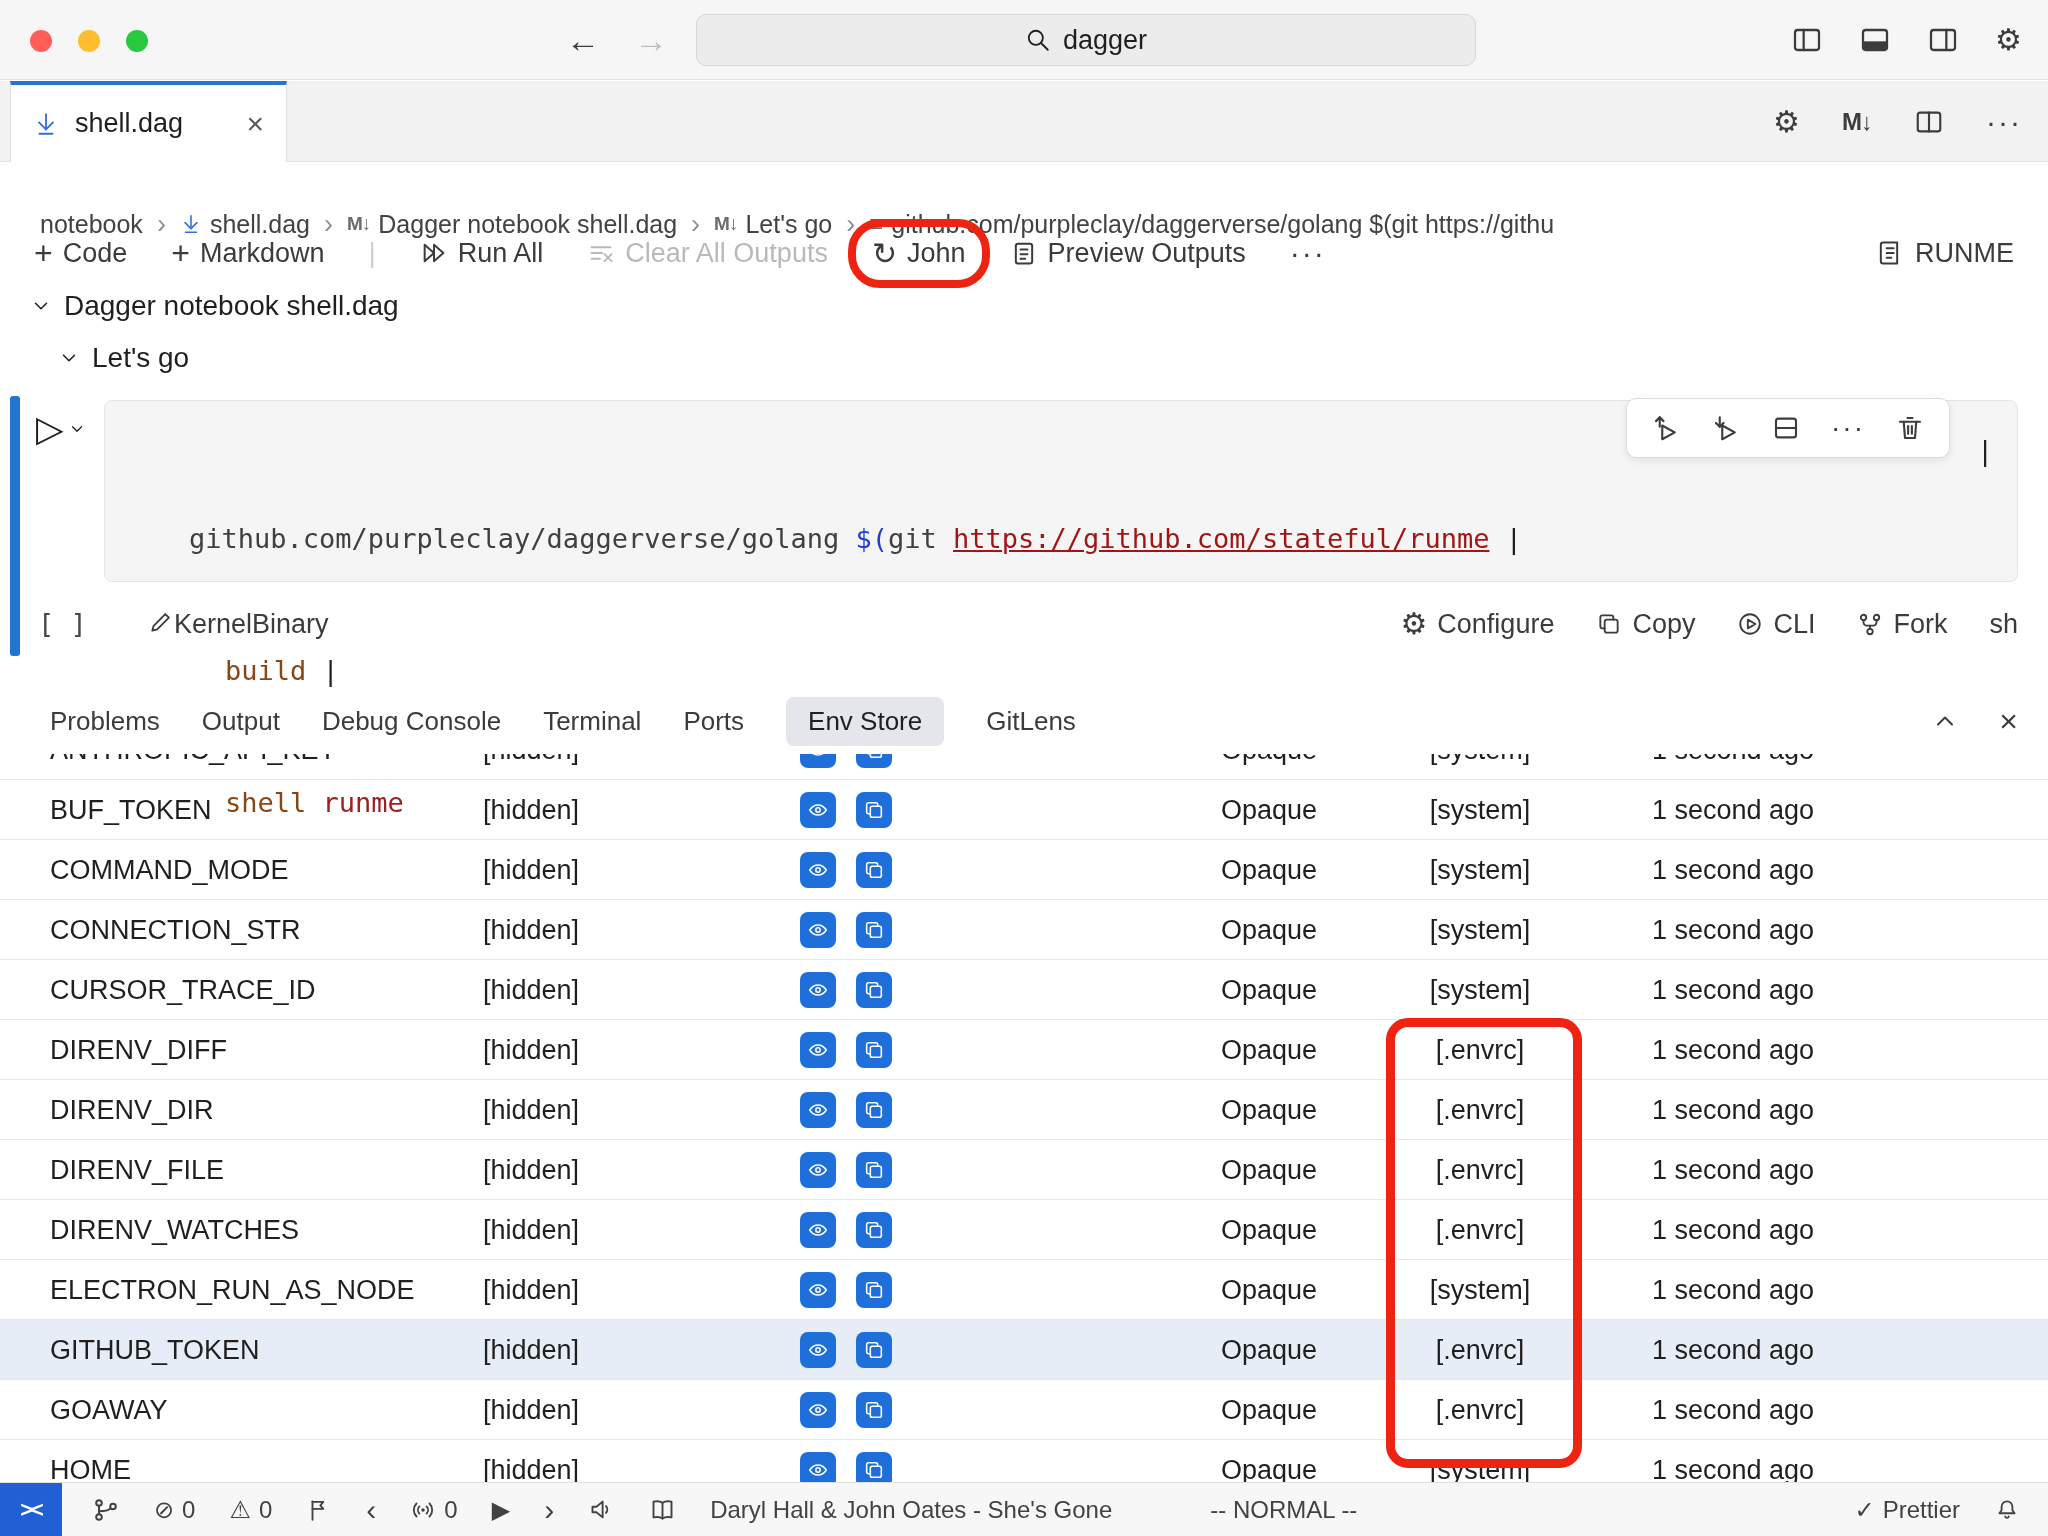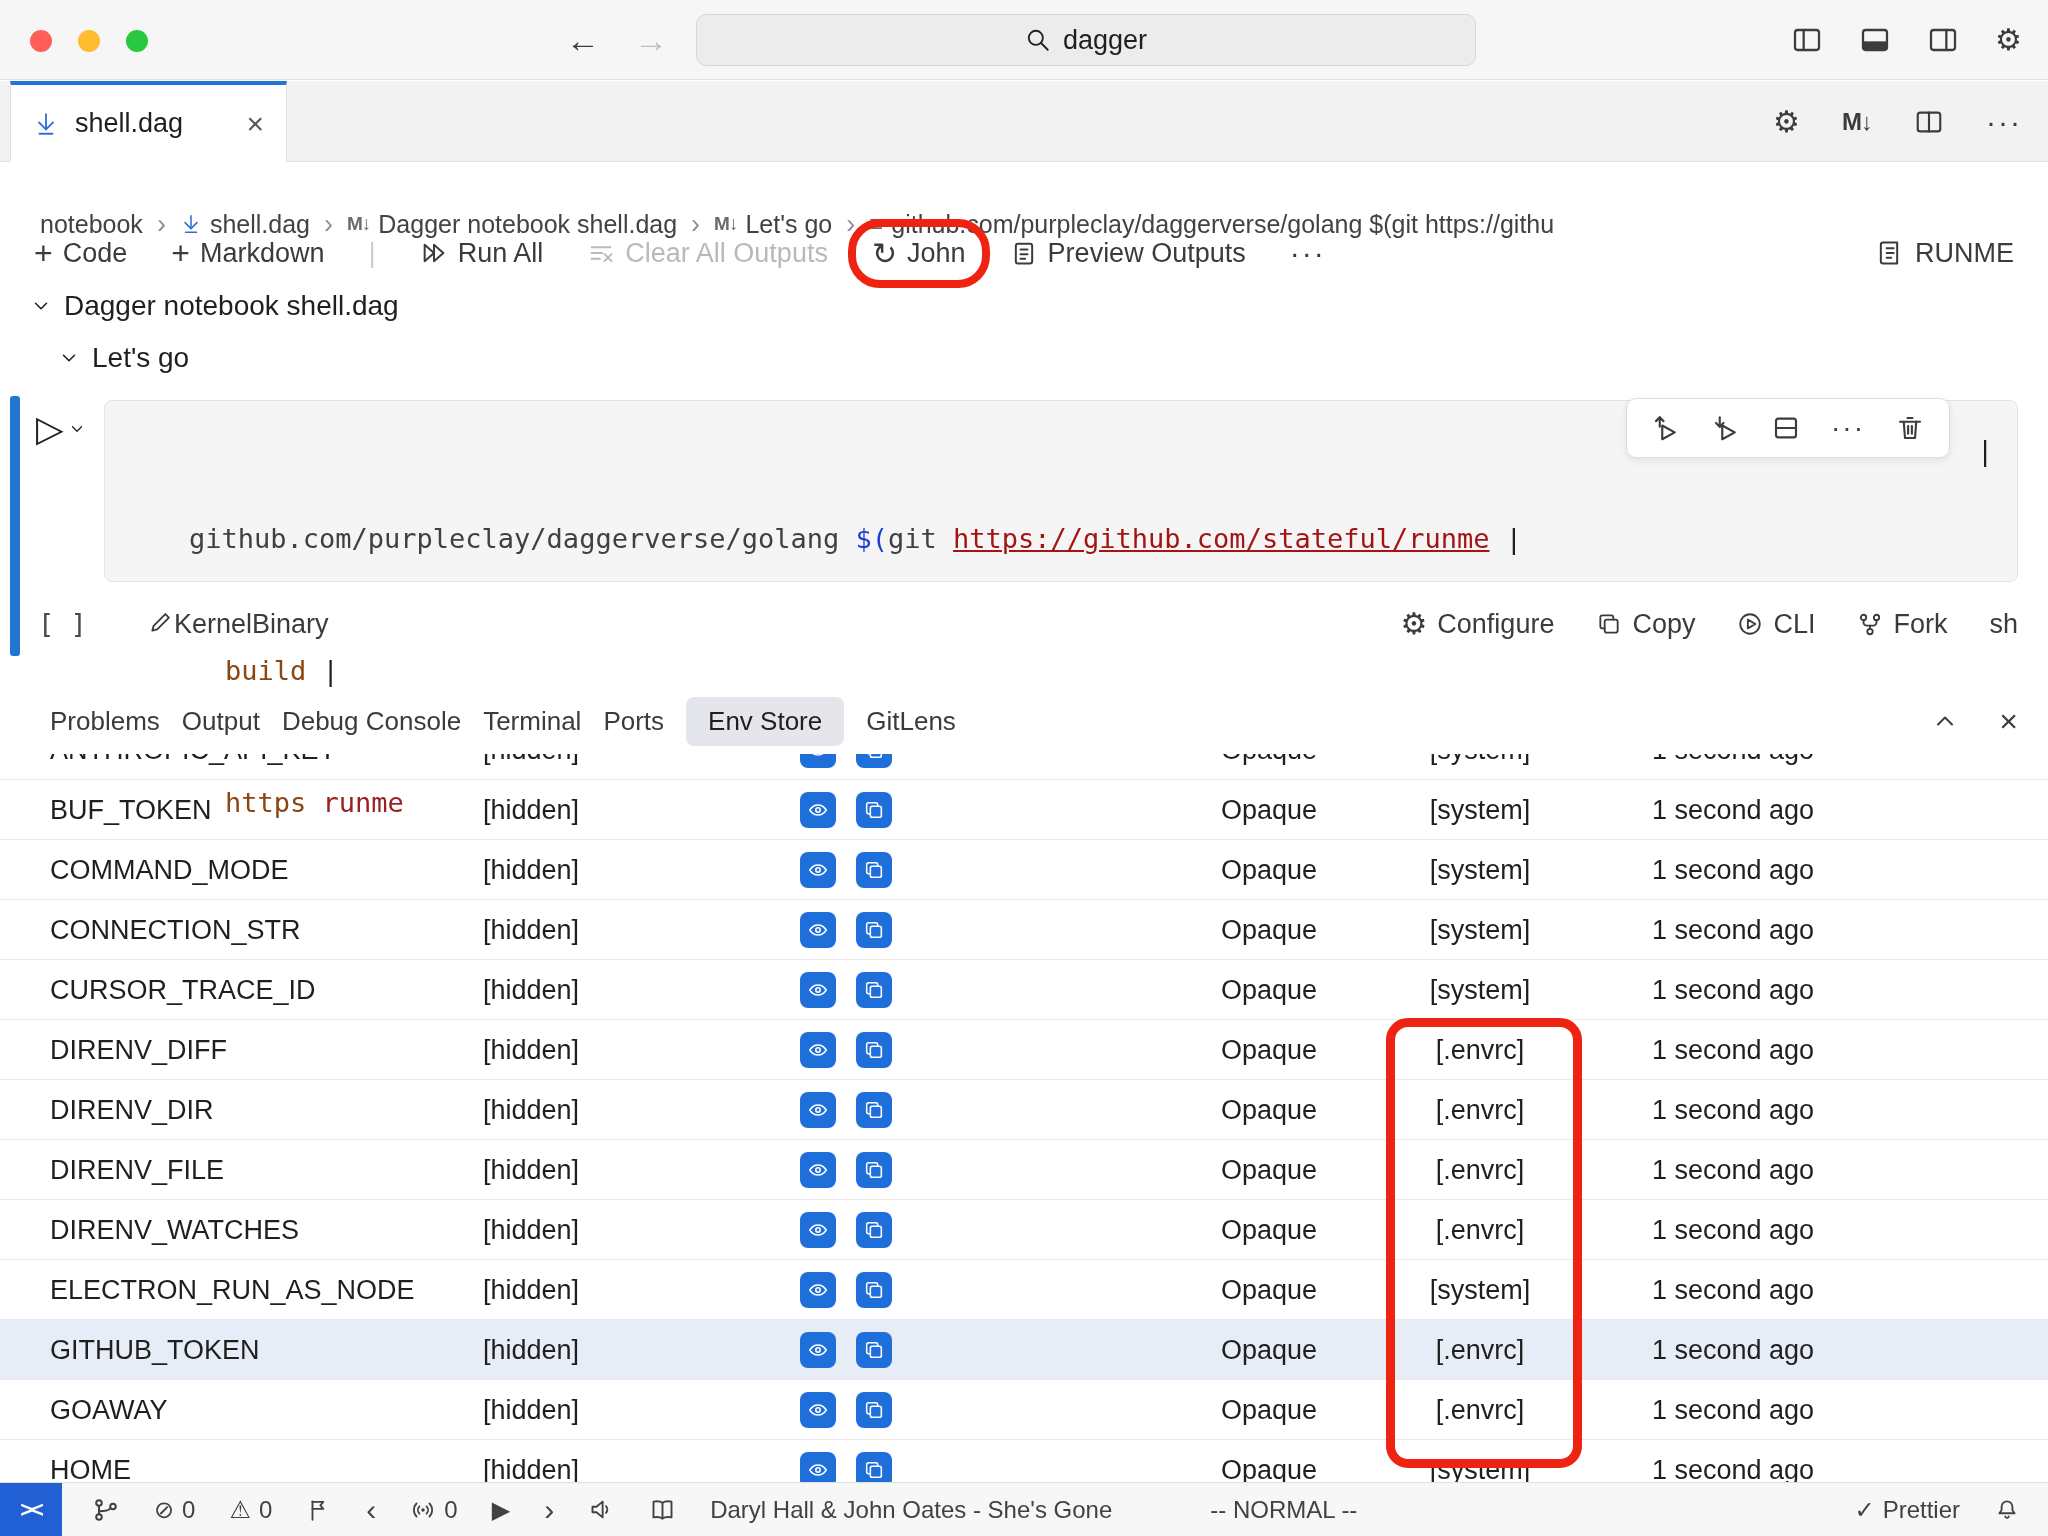--- a/index.html
+++ b/index.html
@@ -60,21 +60,21 @@
   .tok-plain { color:#1f1f1f; } .tok-cmd { color:#8a4513; } .tok-arg { color:#9b2121; }
   .tail-pipe { position:absolute; left:1872px; top:28px; font-family:"DejaVu Sans Mono","Liberation Mono",monospace; font-size:27px; line-height:44px; color:#1f1f1f; }
   .cell-toolbar { position:absolute; left:1626px; top:398px; height:60px; padding:0 24px; background:#fff; border:1px solid #dcdcdc; border-radius:10px; box-shadow:0 3px 8px rgba(0,0,0,.08); display:flex; align-items:center; gap:30px; color:#3c3c3c; z-index:4; }
   .exec-count { position:absolute; left:38px; top:608px; font-family:"DejaVu Sans Mono","Liberation Mono",monospace; font-size:27px; color:#4a4a4a; }
   .cell-footer { position:absolute; left:104px; top:596px; width:1914px; height:56px; display:flex; align-items:center; font-size:27px; color:#3b3b3b; }
   .kernel { display:flex; gap:0; margin-left:44px; }
   .footer-right { margin-left:auto; display:flex; align-items:center; gap:42px; }
   .fr-item { display:flex; align-items:center; gap:10px; }
 
   
-  .panel-tabs { position:absolute; top:690px; left:50px; right:30px; height:62px; display:flex; align-items:center; gap:22px; font-size:26px; color:#3b3b3b; }
+  .panel-tabs { position:absolute; top:690px; left:50px; right:30px; height:62px; display:flex; align-items:center; gap:42px; font-size:26px; color:#3b3b3b; }
   .ptab.active { background:#e4e6eb; border-radius:8px; padding:9px 22px; color:#1f1f1f; }
   .panel-actions { margin-left:auto; display:flex; align-items:center; gap:40px; color:#3c3c3c; }
   .panel-close { font-size:32px; }
 
   
   .table-viewport { position:absolute; top:754px; left:0; right:0; height:728px; overflow:hidden; }
   .table-inner { position:absolute; top:-34px; left:0; right:0; }
   .env-row { position:relative; height:60px; border-bottom:1px solid #e8e8e8; font-size:27px; }
   .env-row.selected { background:#e7edf6; }
   .env-row span { position:absolute; top:50%; transform:translateY(-50%); }
@@ -258,21 +258,21 @@
     <span class="play">▷</span>
     <svg class="svgic" width="18" height="18" viewBox="0 0 24 24" style="margin-top:12px">
         <polyline points="6,9 12,15 18,9"></polyline>
       </svg>
   </div>
 
   <div class="cell-box">
     <div class="code">
       <div><span class="tok-path">github.com/purpleclay/daggerverse/golang </span><span class="tok-blue">$(</span><span class="tok-path">git </span><span class="tok-url">https://github.com/stateful/runme</span><span class="tok-plain"> |</span></div>
       <div class="indent"><span class="tok-cmd">build</span><span class="tok-plain"> |</span></div>
-      <div class="indent"><span class="tok-cmd">https</span><span class="tok-arg"> runme</span></div>
+      <div class="indent"><span class="tok-cmd">shell</span><span class="tok-arg"> runme</span></div>
     </div>
     <span class="tail-pipe">|</span>
   </div>
 
   <div class="cell-toolbar">
     <svg class="svgic" width="30" height="30" viewBox="0 0 24 24">
         <line x1="7" y1="11" x2="7" y2="3.5"></line>
         <polyline points="4,6.5 7,3.5 10,6.5"></polyline>
         <polygon points="9,10 19,15.5 9,21"></polygon>
       </svg>

